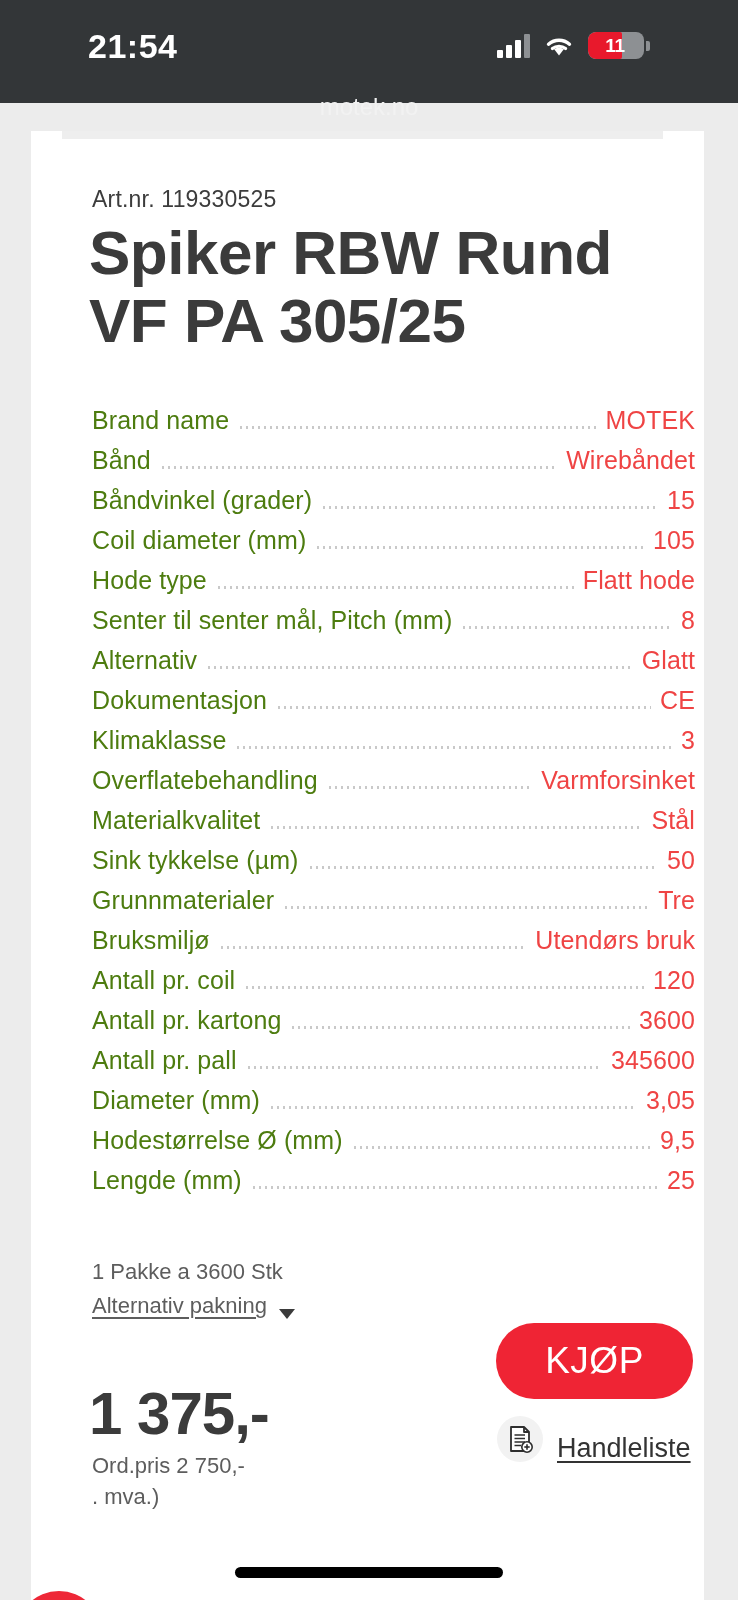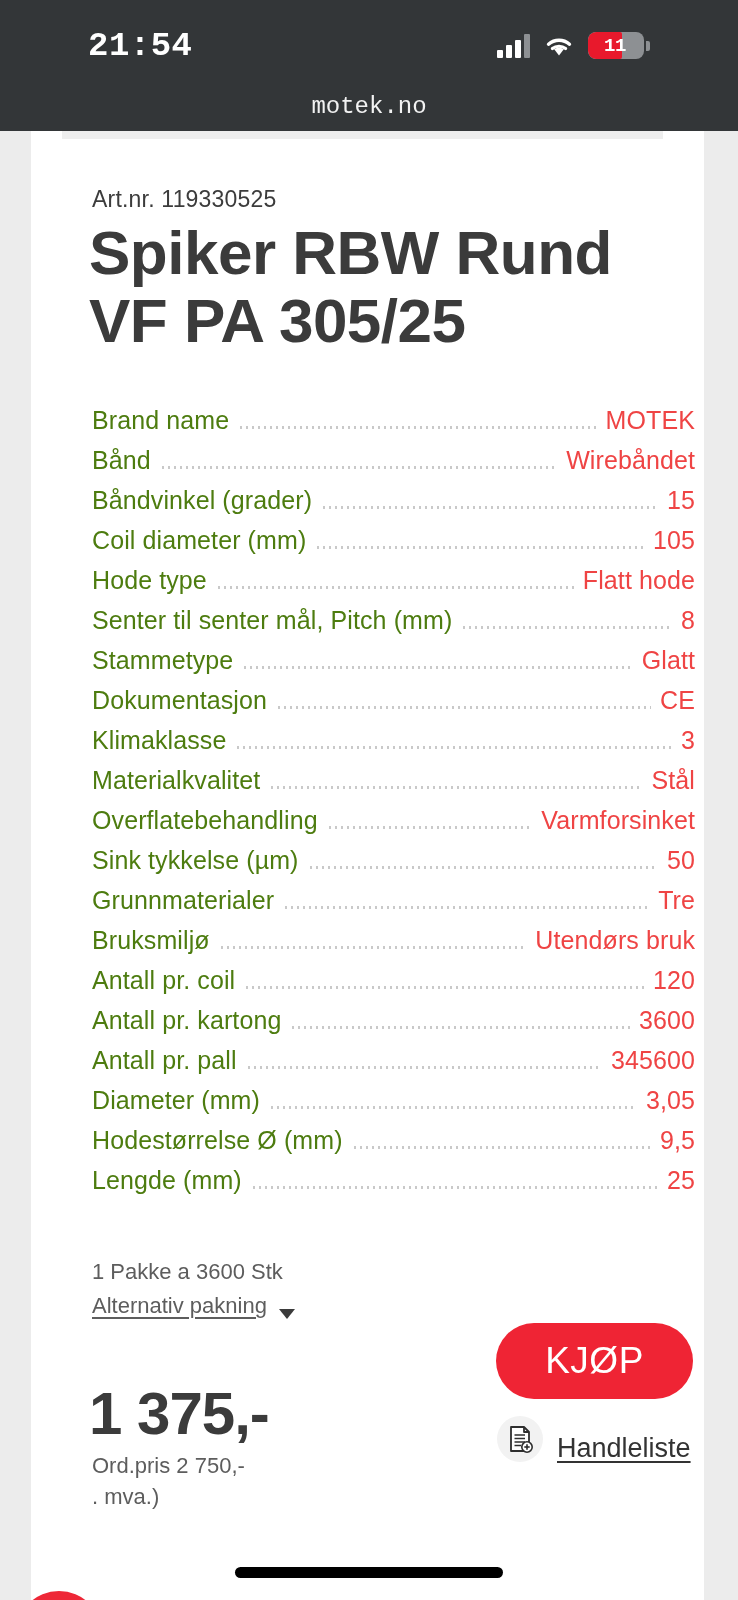--- a/index.html
+++ b/index.html
@@ -17,24 +17,23 @@
     height: 1600px;
     overflow: hidden;
     background: #ececec;
   }
 
   
   .statusbar {
     position: absolute;
     top: 0; left: 0;
     width: 738px;
-    height: 131px;
+    height: 103px;
     background: #333638;
     color: #ffffff;
-    font-family: Liberation Mono, monospace;
   }
   .sb-time {
     position: absolute;
     left: 88px;
     top: 27px;
     font-size: 34px;
     font-weight: 600;
     letter-spacing: 0.5px;
     color: #ffffff;
   }
@@ -374,43 +373,43 @@
             <span class="spec-label">Hode type</span>
             <span class="leader"></span>
             <span class="spec-value">Flatt hode</span>
           </div>
           <div class="spec-row">
             <span class="spec-label">Senter til senter mål, Pitch (mm)</span>
             <span class="leader"></span>
             <span class="spec-value">8</span>
           </div>
           <div class="spec-row">
-            <span class="spec-label">Stammetype</span>
+            <span class="spec-label">Alternativ</span>
             <span class="leader"></span>
             <span class="spec-value">Glatt</span>
           </div>
           <div class="spec-row">
             <span class="spec-label">Dokumentasjon</span>
             <span class="leader"></span>
             <span class="spec-value">CE</span>
           </div>
           <div class="spec-row">
             <span class="spec-label">Klimaklasse</span>
             <span class="leader"></span>
             <span class="spec-value">3</span>
           </div>
           <div class="spec-row">
+            <span class="spec-label">Overflatebehandling</span>
+            <span class="leader"></span>
+            <span class="spec-value">Varmforsinket</span>
+          </div>
+          <div class="spec-row">
             <span class="spec-label">Materialkvalitet</span>
             <span class="leader"></span>
             <span class="spec-value">Stål</span>
-          </div>
-          <div class="spec-row">
-            <span class="spec-label">Overflatebehandling</span>
-            <span class="leader"></span>
-            <span class="spec-value">Varmforsinket</span>
           </div>
           <div class="spec-row">
             <span class="spec-label">Sink tykkelse (µm)</span>
             <span class="leader"></span>
             <span class="spec-value">50</span>
           </div>
           <div class="spec-row">
             <span class="spec-label">Grunnmaterialer</span>
             <span class="leader"></span>
             <span class="spec-value">Tre</span>

